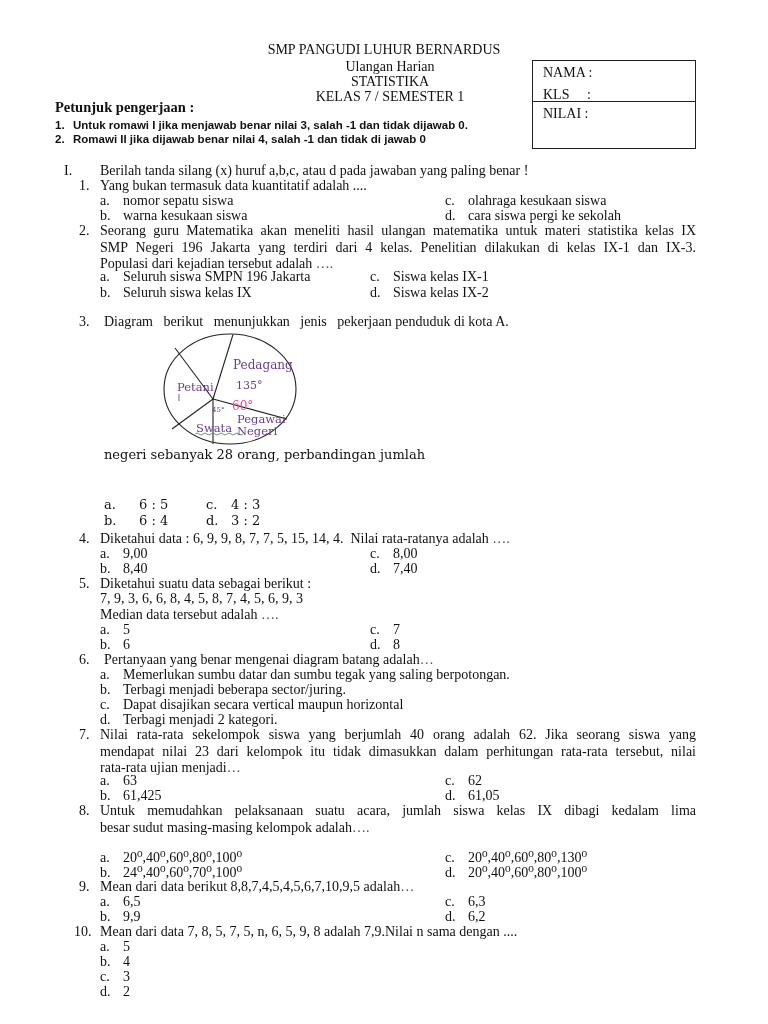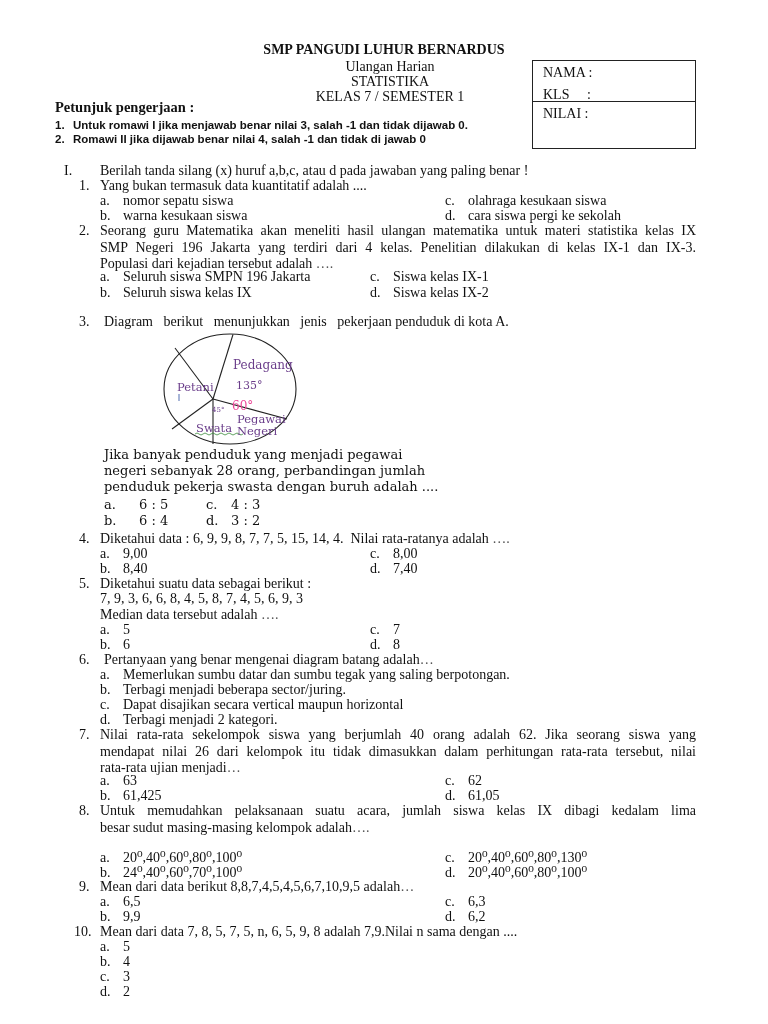--- a/index.html
+++ b/index.html
@@ -2,21 +2,21 @@
 <html><head>
   <meta charset="utf-8">
   <style>
     html, body { margin: 0; padding: 0; background: #ffffff; }
     body {
       width: 768px; height: 1024px; position: relative; overflow: hidden;
       font-family: "Liberation Serif", "DejaVu Serif", serif;
       color: #111; font-size: 13.5px;
     }
     .abs { position: absolute; white-space: nowrap; }
-    .hdr-title { left: 0; width: 768px; top: 42px; text-align: center; font-weight: bold; font-size: 14px; }
+    .hdr-title { left: 0; width: 768px; top: 42px; text-align: center; font-weight: normal; font-size: 14px; }
     .hdr-line { left: 230px; width: 320px; text-align: center; font-size: 14px; }
     .idbox { position: absolute; left: 532px; top: 60px; width: 162px; height: 88px; border: 1.3px solid #222; border-bottom: none; }
     .idbox .sep { position: absolute; left: 0; right: 0; top: 40px; border-top: 1.3px solid #222; }
     .idbox .bot { position: absolute; left: 0; right: 0; top: 87px; border-top: 1.3px solid #222; }
     .idbox .lbl { position: absolute; left: 10px; font-size: 14px; }
     .petunjuk { left: 55px; top: 99px; font-weight: bold; font-size: 14.5px; }
     .rule { left: 55px; font-family: "Liberation Sans", "DejaVu Sans", sans-serif; font-weight: bold; font-size: 11.5px; }
     .rule .n { display: inline-block; width: 18px; }
     .sec { left: 64px; top: 163px; font-size: 14px; }
     .sec .n { display: inline-block; width: 36px; }
@@ -102,23 +102,21 @@
     <div class="abs" style="left:14px; top:47px; font-size:11.5px; color:#6a3d8a; font-family:'DejaVu Serif',serif">Petani</div>
     <div class="abs" style="left:15px; top:61px; width:2px; height:7px; background:#a8b6d8"></div>
     <div class="abs" style="left:69px; top:66px; font-size:12px; color:#ec4899; font-family:'DejaVu Serif',serif">60°</div>
     <div class="abs" style="left:49px; top:73px; font-size:7px; color:#6a3d8a; font-family:'DejaVu Serif',serif">45°</div>
     <div class="abs" style="left:74px; top:79px; font-size:11.5px; color:#6a3d8a; font-family:'DejaVu Serif',serif">Pegawai</div>
     <div class="abs" style="left:74px; top:91px; font-size:11.5px; color:#6a3d8a; font-family:'DejaVu Serif',serif">Negeri</div>
     <div class="abs" style="left:33px; top:88px; font-size:11.5px; color:#6a3d8a; font-family:'DejaVu Serif',serif">Swata</div>
   </div>
 
   <div class="pie-note">
-    <div>Jika banyak penduduk yang menjadi pegawai</div>
     <div>negeri sebanyak 28 orang, perbandingan jumlah</div>
-    <div>penduduk pekerja swasta dengan buruh adalah ....</div>
   </div>
   <div class="pie-opt" style="left:104px; top:497px"><span style="display:inline-block;width:35px">a.</span><span>6 : 5</span></div>
   <div class="pie-opt" style="left:104px; top:513px"><span style="display:inline-block;width:35px">b.</span><span>6 : 4</span></div>
   <div class="pie-opt" style="left:206px; top:497px"><span style="display:inline-block;width:25px">c.</span><span>4 : 3</span></div>
   <div class="pie-opt" style="left:206px; top:513px"><span style="display:inline-block;width:25px">d.</span><span>3 : 2</span></div>
 </div>
 
 <div>
   <div class="abs q" style="left:79px; top:531px">4.</div>
   <div class="abs q" style="left:100px; top:531px; white-space:pre"><span>Diketahui data : 6, 9, 9, 8, 7, 7, 5, 15, 14, 4.  Nilai rata-ratanya adalah</span> <span class="dim">….</span></div>
@@ -145,21 +143,21 @@
   <div class="opt" style="left:100px; top:667px"><span class="l">a.</span><span>Memerlukan sumbu datar dan sumbu tegak yang saling berpotongan.</span></div>
   <div class="opt" style="left:100px; top:682px"><span class="l">b.</span><span>Terbagi menjadi beberapa sector/juring.</span></div>
   <div class="opt" style="left:100px; top:697px"><span class="l">c.</span><span>Dapat disajikan secara vertical maupun horizontal</span></div>
   <div class="opt" style="left:100px; top:712px"><span class="l">d.</span><span>Terbagi menjadi 2 kategori.</span></div>
 </div>
 
 <div>
   <div class="abs q" style="left:79px; top:727px">7.</div>
   <div class="para" style="left:100px; top:727px; width:596px">
     <span class="line">Nilai rata-rata sekelompok siswa yang berjumlah 40 orang adalah 62. Jika seorang siswa yang</span>
-    <span class="line">mendapat nilai 26 dari kelompok itu tidak dimasukkan dalam perhitungan rata-rata tersebut, nilai</span>
+    <span class="line">mendapat nilai 23 dari kelompok itu tidak dimasukkan dalam perhitungan rata-rata tersebut, nilai</span>
     <span class="line last"><span>rata-rata ujian menjadi</span><span class="dim">…</span></span>
   </div>
   <div class="opt" style="left:100px; top:773px"><span class="l">a.</span><span>63</span></div>
   <div class="opt" style="left:100px; top:788px"><span class="l">b.</span><span>61,425</span></div>
   <div class="opt" style="left:445px; top:773px"><span class="l">c.</span><span>62</span></div>
   <div class="opt" style="left:445px; top:788px"><span class="l">d.</span><span>61,05</span></div>
 </div>
 
 <div>
   <div class="abs q" style="left:79px; top:803px">8.</div>

